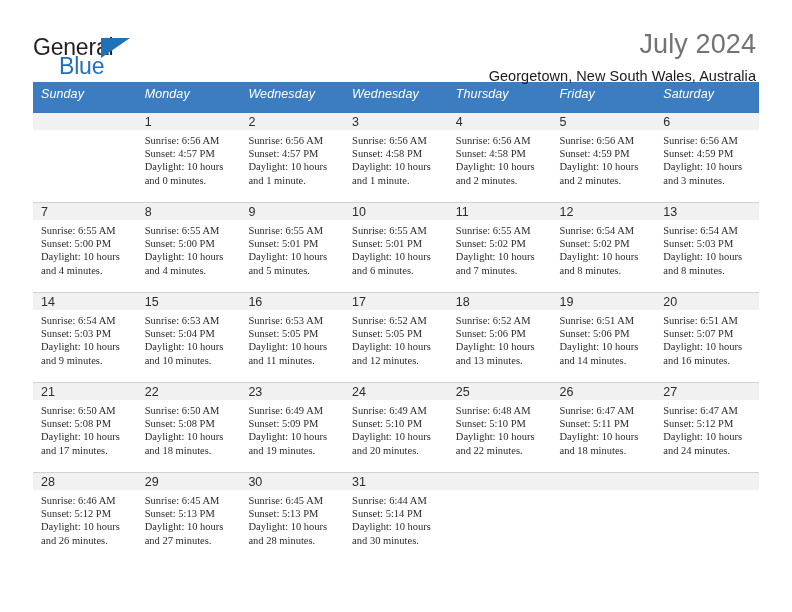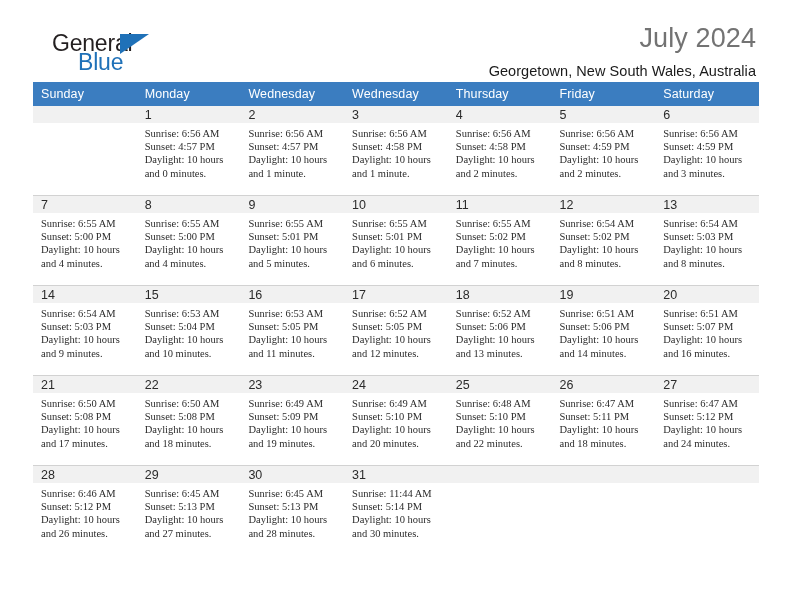--- a/index.html
+++ b/index.html
@@ -13,23 +13,23 @@
   .page {
     position: relative;
     width: 792px;
     height: 612px;
     padding: 0;
   }
 
   
   .header {
     display: flex;
-    align-items: center;
+    align-items: flex-start;
     justify-content: space-between;
-    padding: 30px 36px 0 52px;
+    padding: 30px 36px 0 33px;
     height: 73px;
   }
   .brand {
     position: relative;
     width: 120px;
     height: 52px;
     line-height: 1;
     padding-top: 6px;
   }
   .brand-general {
@@ -83,23 +83,24 @@
     width: 726px;
     border-collapse: collapse;
     table-layout: fixed;
   }
   .calendar th {
     background: #3b7dc0;
     color: #ffffff;
     font-weight: normal;
     font-size: 12.5px;
     text-align: left;
-    padding: 5px 0 5px 8px;
+    padding: 5px 0 12px 8px;
     height: 22px;
     letter-spacing: 0.1px;
+    font-style: italic;
   }
   .calendar td {
     vertical-align: top;
     padding: 0;
     width: 103.7px;
     border-top: 1px solid #d2d2d2;
   }
   tr.week-row:first-of-type td { border-top: none; }
 
   .cell {
@@ -499,21 +500,21 @@
                 <div>Sunset: 5:13 PM</div>
                 <div>Daylight: 10 hours</div>
                 <div>and 28 minutes.</div>
               </div>
             </div>
           </td>
           <td>
             <div class="cell">
               <div class="daynum-band">31</div>
               <div class="cell-body">
-                <div>Sunrise: 11:44 AM</div>
+                <div>Sunrise: 6:44 AM</div>
                 <div>Sunset: 5:14 PM</div>
                 <div>Daylight: 10 hours</div>
                 <div>and 30 minutes.</div>
               </div>
             </div>
           </td>
           <td>
             <div class="cell empty">
               <div class="daynum-band"></div>
               <div class="cell-body"></div>

